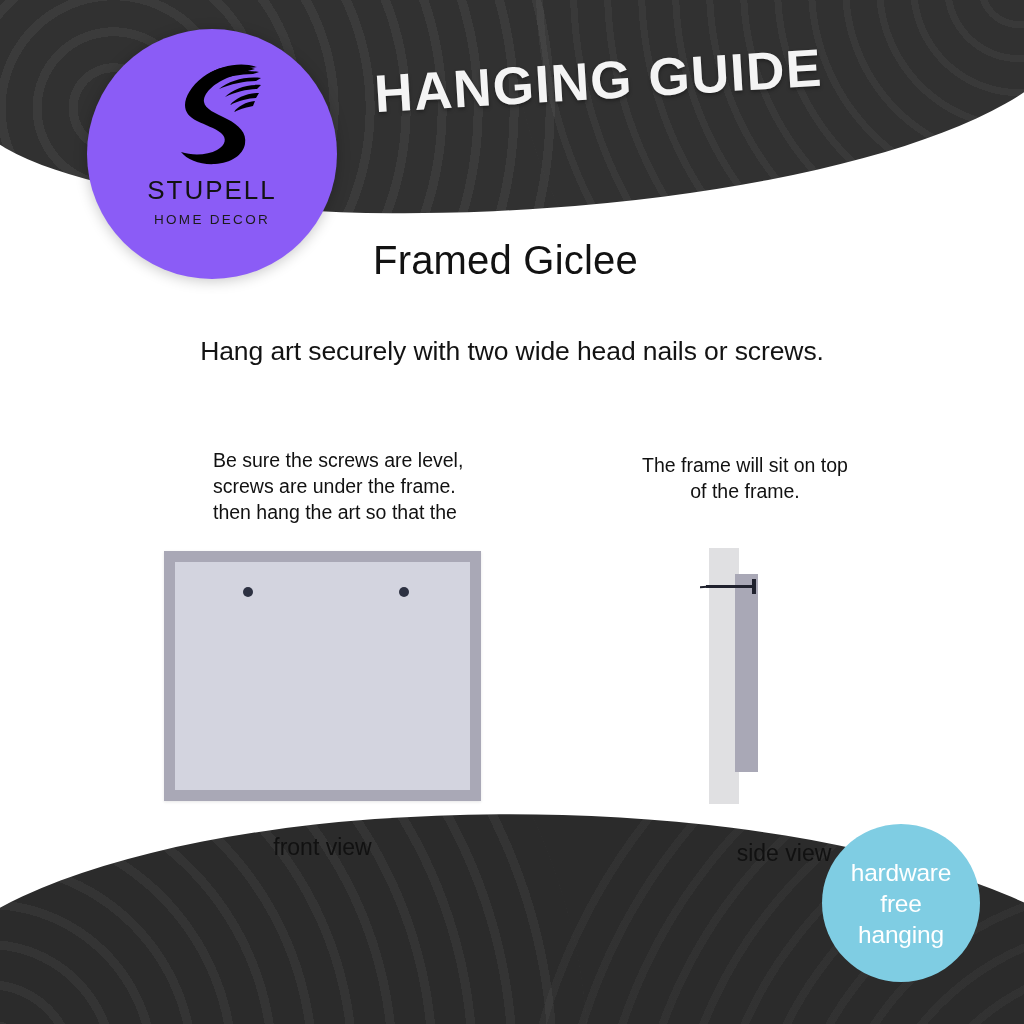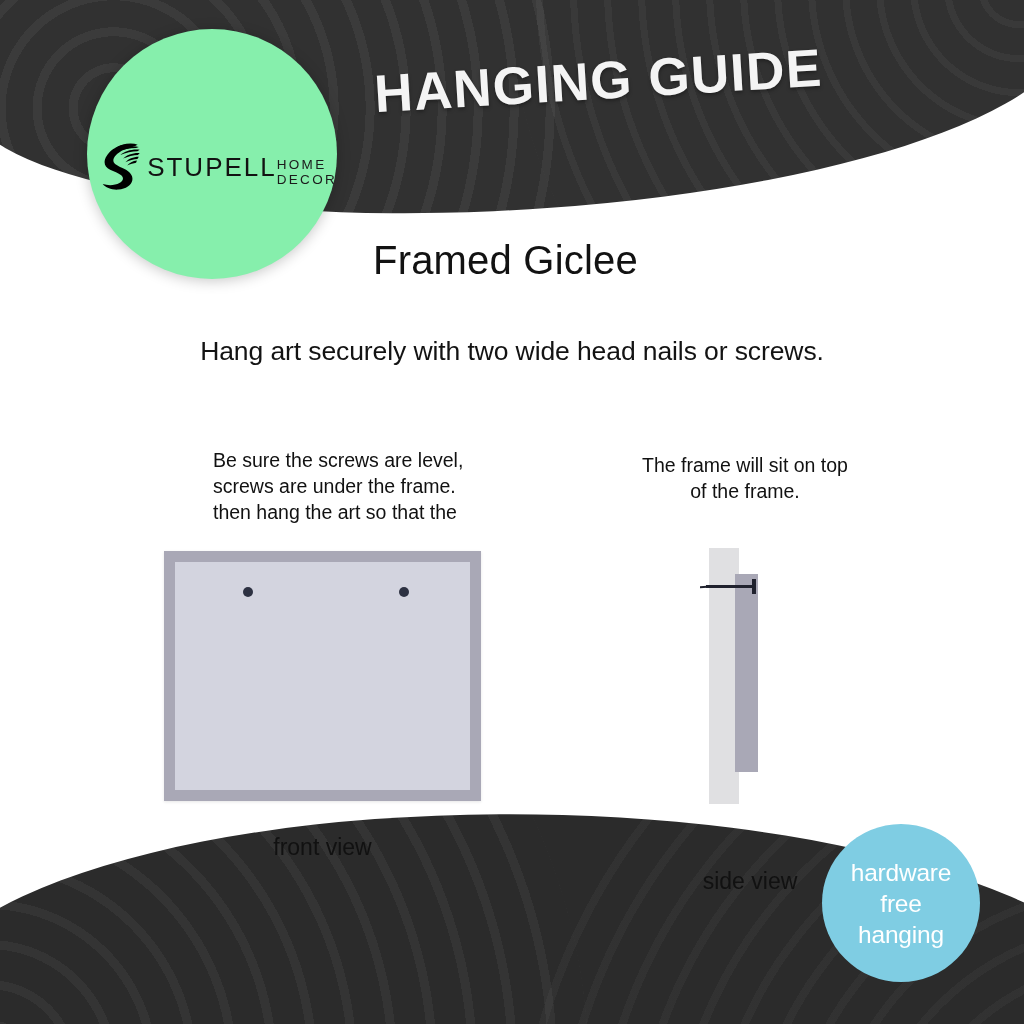--- a/index.html
+++ b/index.html
@@ -125,24 +125,24 @@
   }
 
   
   .logo-badge {
     position: absolute;
     left: 87px;
     top: 29px;
     width: 250px;
     height: 250px;
     border-radius: 50%;
-    background: #86efac;
+    background: #8b5cf6;
     box-shadow: 0 2px 14px rgba(0,0,0,0.22);
     display: flex;
-    flex-direction: row;
+    flex-direction: column;
     align-items: center;
     justify-content: flex-start;
     padding-top: 24px;
     box-sizing: border-box;
   }
   .logo-mark {
     width: 130px;
     height: 120px;
     display: block;
   }
@@ -152,21 +152,21 @@
     color: #121212;
     font-weight: 400;
     margin-top: 2px;
     font-family: "Liberation Sans", sans-serif;
   }
   .logo-sub {
     font-size: 13.5px;
     letter-spacing: 2.3px;
     color: #1b1b1b;
     font-weight: 400;
-    margin-top: 12px;
+    margin-top: 6px;
     font-family: "Liberation Sans", sans-serif;
   }
 
   
   .header-title {
     position: absolute;
     left: 374px;
     top: 50px;
     font-size: 53px;
     font-weight: 700;
@@ -307,21 +307,21 @@
 
   
   .view-label {
     position: absolute;
     font-size: 23px;
     color: #111111;
     font-weight: 400;
     text-align: center;
   }
   .label-front { left: 164px; top: 834px; width: 317px; }
-  .label-side  { left: 675px; top: 840px; width: 150px; margin-top: 28px; }
+  .label-side  { left: 709px; top: 840px; width: 150px; }
 
   
   .hw-badge {
     position: absolute;
     left: 822px;
     top: 824px;
     width: 158px;
     height: 158px;
     border-radius: 50%;
     background: #7fcde3;

